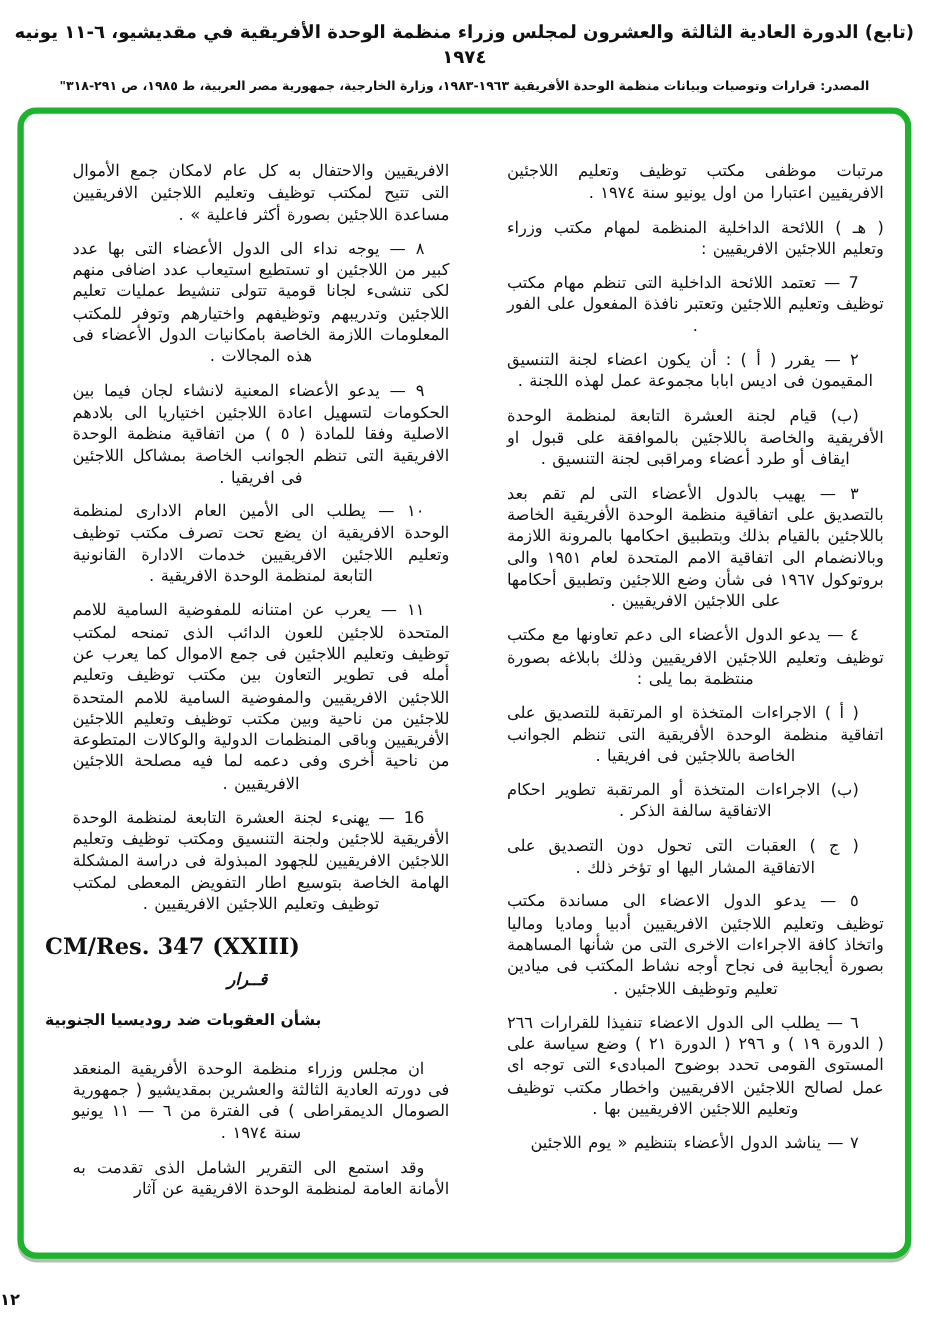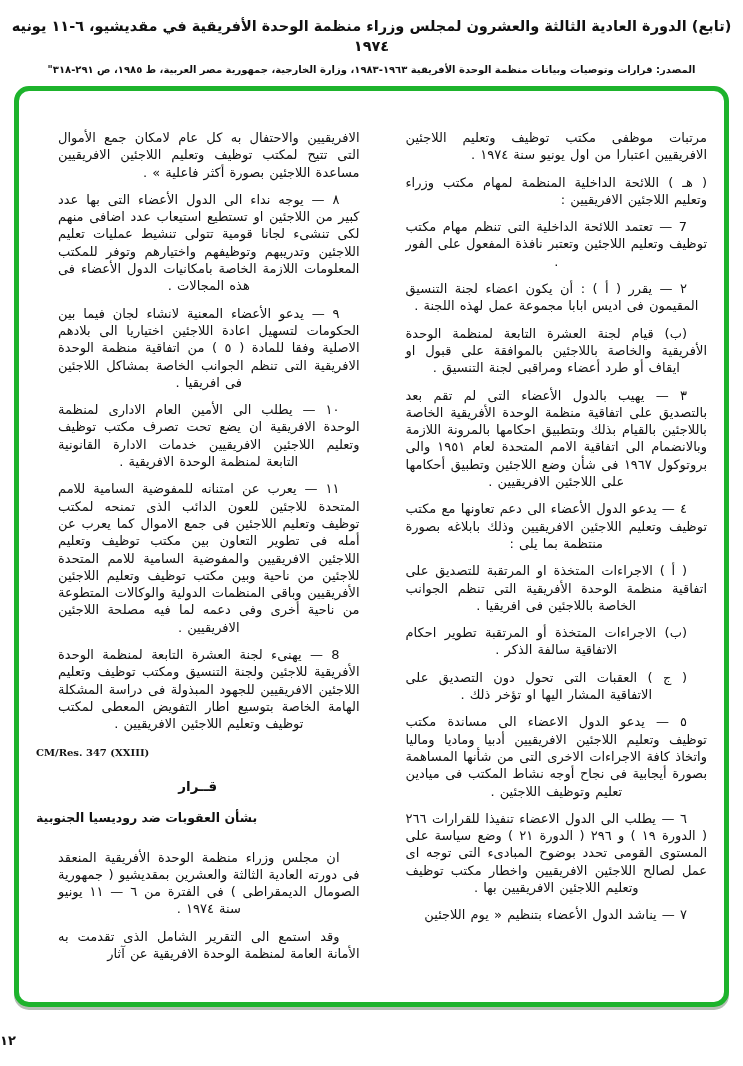--- a/index.html
+++ b/index.html
@@ -65,30 +65,31 @@
     margin-left: 22px;
   }
   .col p.indent { text-indent: 20px; }
   .col p.flat   { text-align-last: right; }
   .col p.heading { text-align-last: right; }
   .res-ref {
     direction: ltr;
     text-align: left;
     font-family: "DejaVu Serif", serif;
     font-weight: bold;
-    font-size: 10px;
+    font-size: 18px;
     margin-top: 14px;
     margin-bottom: 6px;
   }
   .res-title {
     text-align: center;
     font-size: 13.5px;
     font-weight: bold;
-    margin-top: 20px;
+    margin-top: 8px;
     word-spacing: 2px;
+    font-style: italic;
   }
   .res-subtitle {
     text-align: left;
     font-size: 12.5px;
     font-weight: bold;
     margin-top: 16px;
   }
   .res-body { margin-top: 24px; }
   .page-number {
     position: absolute;
@@ -126,21 +127,21 @@
       <p class="indent">٦ — يطلب الى الدول الاعضاء تنفيذا للقرارات ٢٦٦ ( الدورة ١٩ ) و ٢٩٦ ( الدورة ٢١ ) وضع سياسة على المستوى القومى تحدد بوضوح المبادىء التى توجه اى عمل لصالح اللاجئين الافريقيين واخطار مكتب توظيف وتعليم اللاجئين الافريقيين بها .</p>
       <p class="indent flat">٧ — يناشد الدول الأعضاء بتنظيم « يوم اللاجئين</p>
     </div>
 
     <div class="col">
       <p class="flat">الافريقيين والاحتفال به كل عام لامكان جمع الأموال التى تتيح لمكتب توظيف وتعليم اللاجئين الافريقيين مساعدة اللاجئين بصورة أكثر فاعلية » .</p>
       <p class="indent">٨ — يوجه نداء الى الدول الأعضاء التى بها عدد كبير من اللاجئين او تستطيع استيعاب عدد اضافى منهم لكى تنشىء لجانا قومية تتولى تنشيط عمليات تعليم اللاجئين وتدريبهم وتوظيفهم واختيارهم وتوفر للمكتب المعلومات اللازمة الخاصة بامكانيات الدول الأعضاء فى هذه المجالات .</p>
       <p class="indent">٩ — يدعو الأعضاء المعنية لانشاء لجان فيما بين الحكومات لتسهيل اعادة اللاجئين اختياريا الى بلادهم الاصلية وفقا للمادة ( ٥ ) من اتفاقية منظمة الوحدة الافريقية التى تنظم الجوانب الخاصة بمشاكل اللاجئين فى افريقيا .</p>
       <p class="indent">١٠ — يطلب الى الأمين العام الادارى لمنظمة الوحدة الافريقية ان يضع تحت تصرف مكتب توظيف وتعليم اللاجئين الافريقيين خدمات الادارة القانونية التابعة لمنظمة الوحدة الافريقية .</p>
       <p class="indent">١١ — يعرب عن امتنانه للمفوضية السامية للامم المتحدة للاجئين للعون الدائب الذى تمنحه لمكتب توظيف وتعليم اللاجئين فى جمع الاموال كما يعرب عن أمله فى تطوير التعاون بين مكتب توظيف وتعليم اللاجئين الافريقيين والمفوضية السامية للامم المتحدة للاجئين من ناحية وبين مكتب توظيف وتعليم اللاجئين الأفريقيين وباقى المنظمات الدولية والوكالات المتطوعة من ناحية أخرى وفى دعمه لما فيه مصلحة اللاجئين الافريقيين .</p>
-      <p class="indent">8 — يهنىء لجنة العشرة التابعة لمنظمة الوحدة الأفريقية للاجئين ولجنة التنسيق ومكتب توظيف وتعليم اللاجئين الافريقيين للجهود المبذولة فى دراسة المشكلة الهامة الخاصة بتوسيع اطار التفويض المعطى لمكتب توظيف وتعليم اللاجئين الافريقيين .</p>
+      <p class="indent">16 — يهنىء لجنة العشرة التابعة لمنظمة الوحدة الأفريقية للاجئين ولجنة التنسيق ومكتب توظيف وتعليم اللاجئين الافريقيين للجهود المبذولة فى دراسة المشكلة الهامة الخاصة بتوسيع اطار التفويض المعطى لمكتب توظيف وتعليم اللاجئين الافريقيين .</p>
 
       <div class="res-ref">CM/Res. 347 (XXIII)</div>
       <div class="res-title">قــرار</div>
       <div class="res-subtitle">بشأن العقوبات ضد روديسيا الجنوبية</div>
 
       <div class="res-body">
         <p class="indent">ان مجلس وزراء منظمة الوحدة الأفريقية المنعقد فى دورته العادية الثالثة والعشرين بمقديشيو ( جمهورية الصومال الديمقراطى ) فى الفترة من ٦ — ١١ يونيو سنة ١٩٧٤ .</p>
         <p class="indent flat">وقد استمع الى التقرير الشامل الذى تقدمت به الأمانة العامة لمنظمة الوحدة الافريقية عن آثار</p>
       </div>
     </div>

